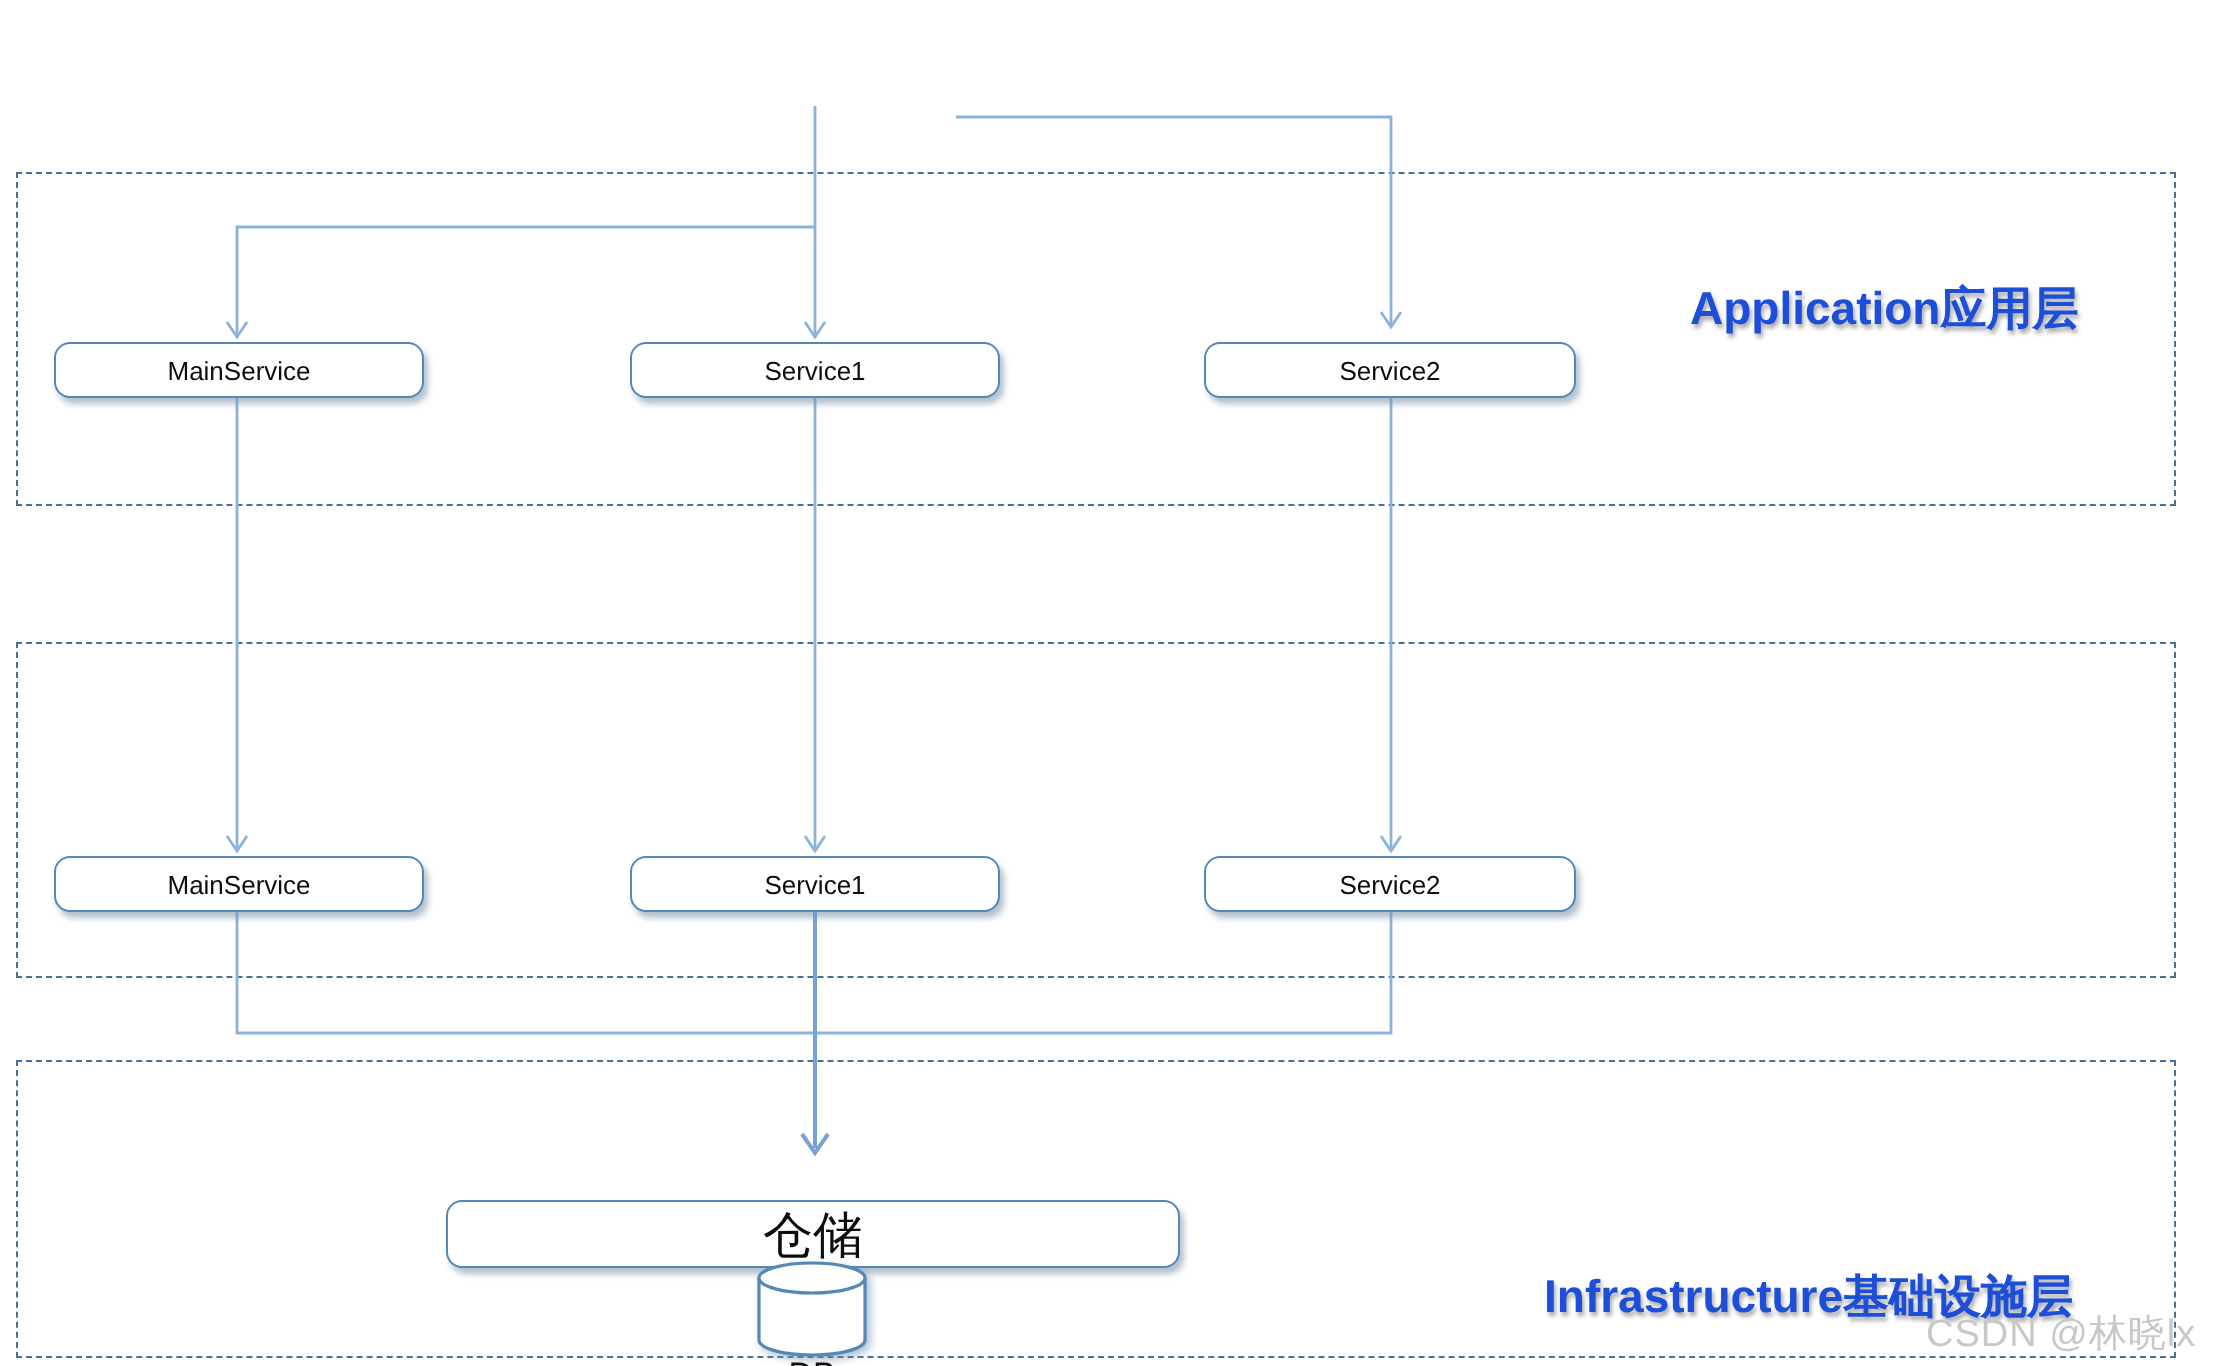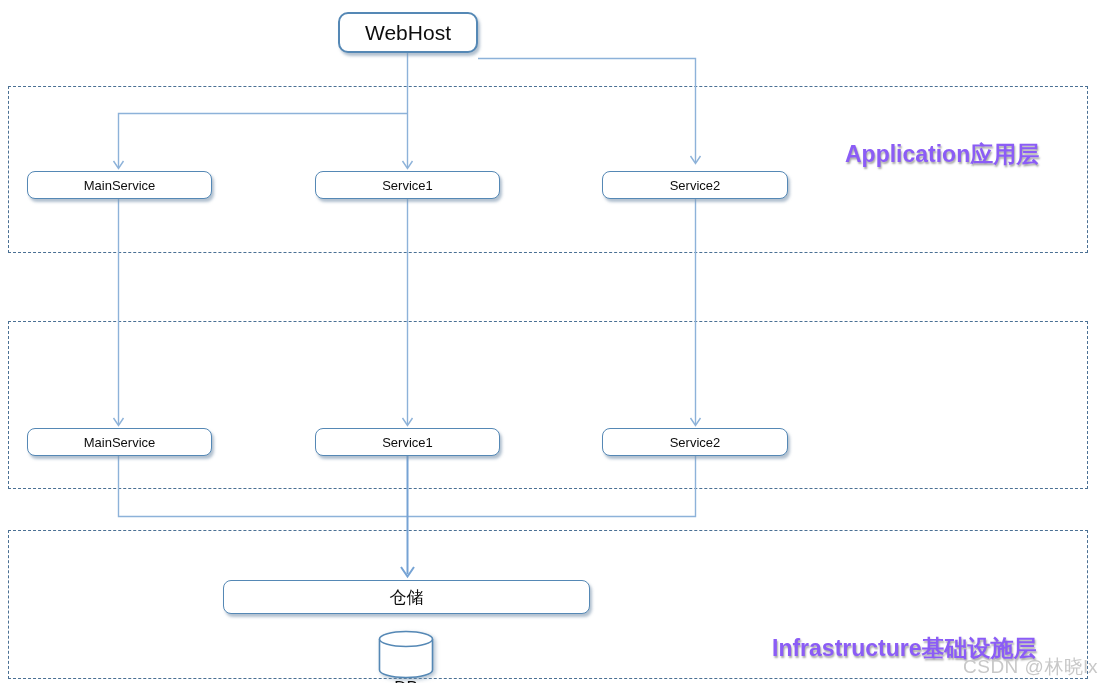--- a/index.html
+++ b/index.html
@@ -5,32 +5,32 @@
   html,body{margin:0;padding:0;background:#fff;}
   #canvas{
     position:relative;width:1107px;height:683px;background:#fff;overflow:hidden;
     font-family:"Liberation Sans", sans-serif;color:#111;
   }
   .layer{
     position:absolute;left:8px;width:1080px;
     border:1px dashed #4a7094;background:transparent;box-sizing:border-box;
   }
   .layer-label{
-    position:absolute;font-size:23px;font-weight:700;color:#8b5cf6;
+    position:absolute;font-size:23px;font-weight:700;color:#1d4ed8;
     text-shadow:1px 2px 2px rgba(0,0,0,0.35);white-space:nowrap;
   }
   .node{
     position:absolute;box-sizing:border-box;background:#fff;
     border:1.5px solid #5588b5;border-radius:8px;
     box-shadow:2px 3px 3px rgba(125,150,175,0.6);
     display:flex;align-items:center;justify-content:center;
     font-size:13px;color:#0d0d0d;white-space:nowrap;
   }
   .node.webhost{border-radius:10px;border-width:2px;font-size:21px;}
-  .node.repo{font-size:17px;}
+  .node.repo{font-size:25px;margin-top:20px;}
   #connectors{position:absolute;left:0;top:0;pointer-events:none;}
   .db-wrap{position:absolute;left:377px;top:630px;width:60px;height:50px;}
   .db-wrap svg{filter:drop-shadow(2px 2px 2px rgba(110,140,170,0.55));}
   .db-label{
     position:absolute;left:0;top:16px;width:58px;text-align:center;
     font-size:17px;color:#0d0d0d;margin-top:32px;
   }
   .watermark{
     position:absolute;left:963px;top:654px;font-size:19px;color:#c8c8c8;
     white-space:nowrap;letter-spacing:0.5px;
@@ -70,23 +70,20 @@
       <path d="M402.5,418 L407.5,425.5 L412.5,418"></path>
       <path d="M690.5,418 L695.5,425.5 L700.5,418"></path>
     </g>
     <g fill="none" stroke="#76a3d4" stroke-width="2">
 
       <path d="M407.5,456 L407.5,574"></path>
       <path d="M401,567 L407.5,576.5 L414,567"></path>
     </g>
   </svg>
 
-  <div class="node webhost" style="left:338px;top:12px;width:140px;height:41px;">
-    <span>WebHost</span>
-  </div>
 
   <div class="node" style="left:27px;top:171px;width:185px;height:28px;">
     <span>MainService</span>
   </div>
   <div class="node" style="left:315px;top:171px;width:185px;height:28px;">
     <span>Service1</span>
   </div>
   <div class="node" style="left:602px;top:171px;width:186px;height:28px;">
     <span>Service2</span>
   </div>

